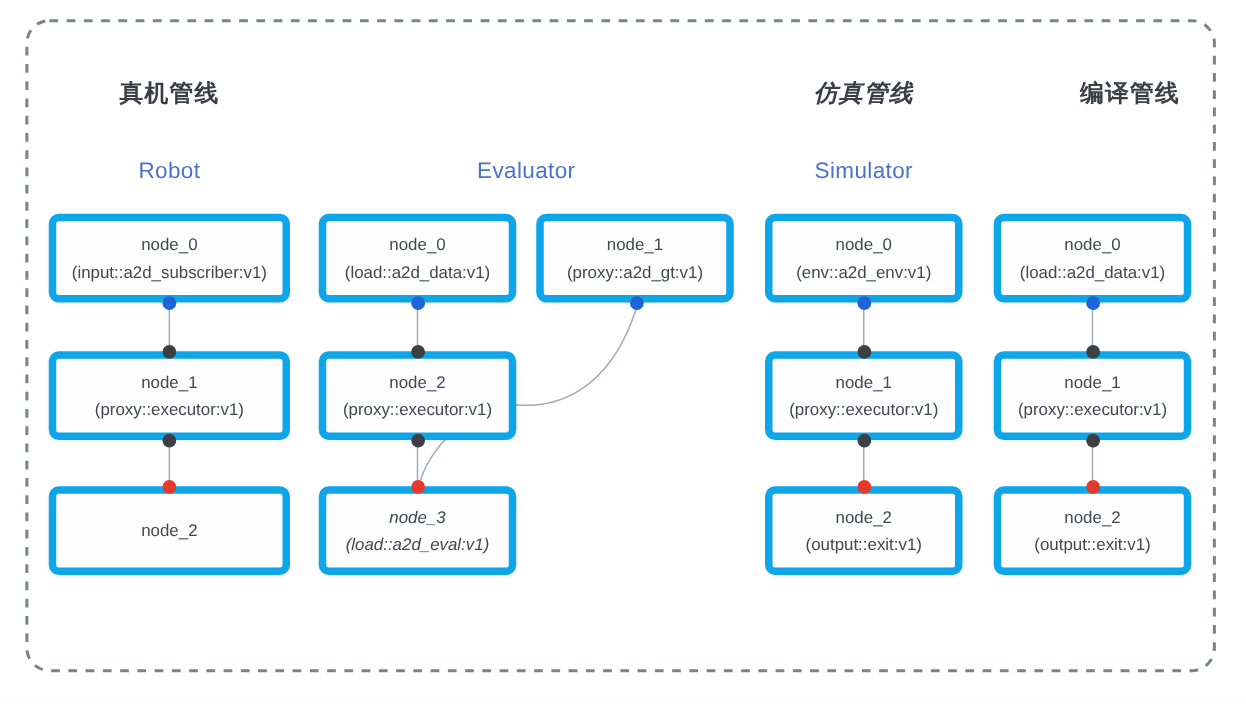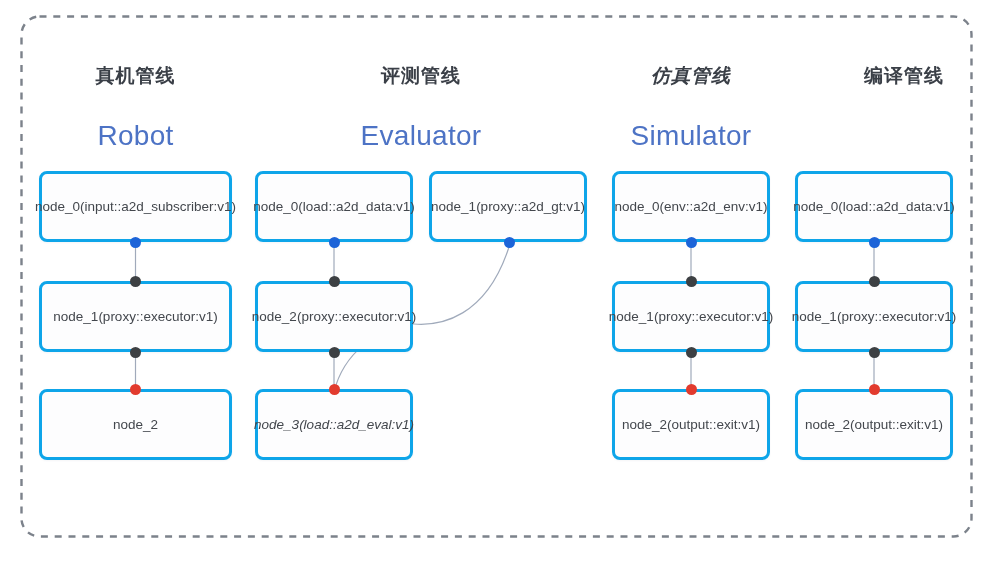--- a/index.html
+++ b/index.html
@@ -10,26 +10,26 @@
     -webkit-font-smoothing:antialiased;
   }
   .canvas{position:relative;width:997px;height:563px;background:#ffffff;overflow:hidden;}
   svg.layer{position:absolute;left:0;top:0;}
   .pipe-title-zh{
     position:absolute;top:62px;height:28px;line-height:28px;width:220px;
     text-align:center;font-size:19px;font-weight:700;color:#3a3f47;letter-spacing:1px;
   }
   .pipe-title-en{
     position:absolute;top:122px;height:28px;line-height:28px;width:220px;
-    text-align:center;font-size:28px;font-weight:400;color:#4d73c5;letter-spacing:.3px;
+    text-align:center;font-size:18px;font-weight:400;color:#4d73c5;letter-spacing:.3px;
   }
   .node-box{
     position:absolute;height:71px;box-sizing:border-box;
-    background:#fdfdfe;border:3px solid #0ea5e9;border-radius:8px;
-    display:flex;flex-direction:row;align-items:center;justify-content:center;
+    background:#fdfdfe;border:6px solid #0ea5e9;border-radius:8px;
+    display:flex;flex-direction:column;align-items:center;justify-content:center;
     box-shadow:0 1px 2px rgba(50,60,90,.05);
     z-index:2;
   }
   .node-name,.node-type{
     font-size:13.5px;line-height:22px;color:#43474d;white-space:nowrap;text-align:center;
   }
   .dot{position:absolute;width:11px;height:11px;border-radius:50%;z-index:3;}
   .dot-blue{background:#1d64d8;}
   .dot-dark{background:#3d4043;}
   .dot-red{background:#e23b2e;}
@@ -52,21 +52,20 @@
     <line x1="691" y1="242" x2="691" y2="281" stroke="#a0aabb" stroke-width="1.2"></line>
     <line x1="691" y1="352" x2="691" y2="389" stroke="#a0aabb" stroke-width="1.2"></line>
 
     <line x1="874" y1="242" x2="874" y2="281" stroke="#a0aabb" stroke-width="1.2"></line>
     <line x1="874" y1="352" x2="874" y2="389" stroke="#a0aabb" stroke-width="1.2"></line>
   </svg>
 
   <div class="pipe-title-zh" style="left:25.5px;">真机管线</div>
   <div class="pipe-title-en" style="left:25.5px;">Robot</div>
 
-  <div class="pipe-title-zh" style="left:311px;">评测管线</div>
   <div class="pipe-title-en" style="left:311px;">Evaluator</div>
 
   <div class="pipe-title-zh" style="left:581px;font-style:italic;">仿真管线</div>
   <div class="pipe-title-en" style="left:581px;">Simulator</div>
 
   <div class="pipe-title-zh" style="left:794px;">编译管线</div>
 
   <div class="node-box" style="left:39px;top:171px;width:193px;">
     <span class="node-name">node_0</span>
     <span class="node-type">(input::a2d_subscriber:v1)</span>

